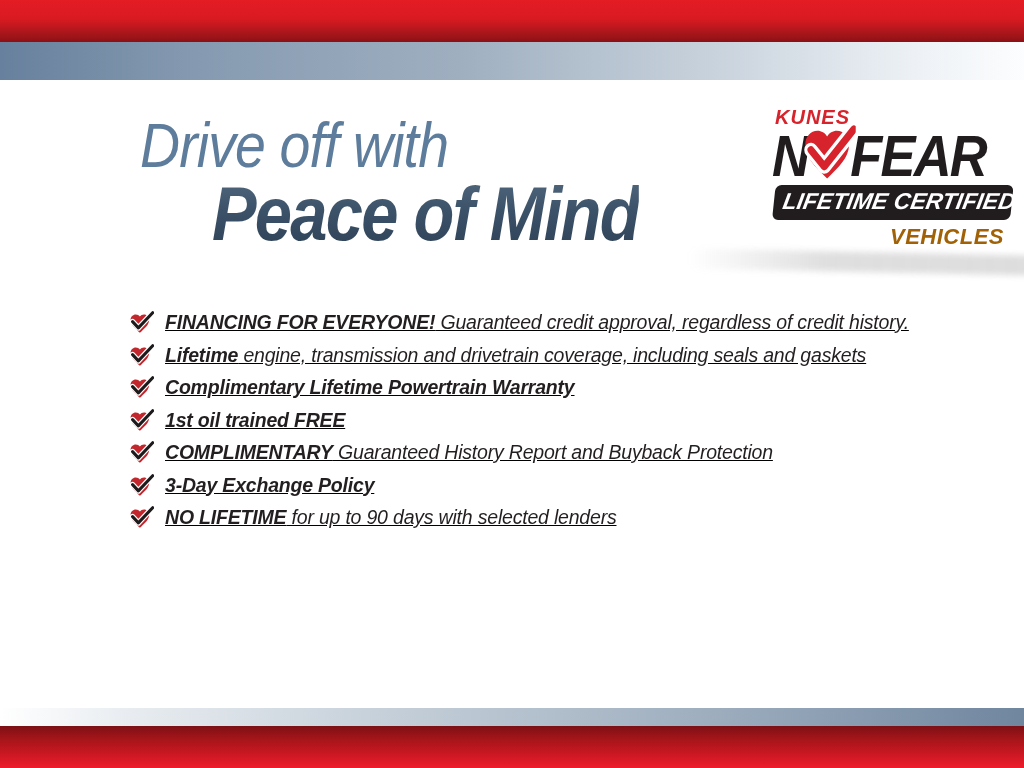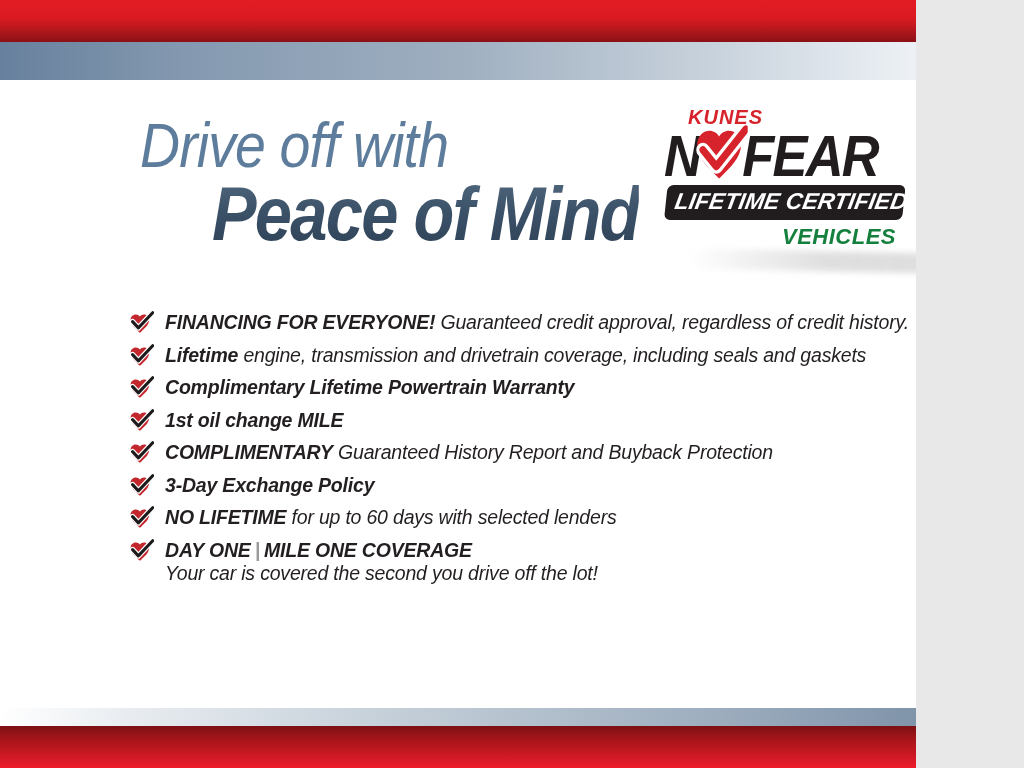--- a/index.html
+++ b/index.html
@@ -1,19 +1,19 @@
 <!DOCTYPE html>
 <html><head>
 <meta charset="utf-8">
 <style>
   * { margin: 0; padding: 0; box-sizing: border-box; }
   html, body { background: #e8e8e8; }
   #canvas {
     position: relative;
-    width: 916px; height: 768px;
+    width: 1024px; height: 768px;
     background: #ffffff;
     overflow: hidden;
     font-family: "Liberation Sans", sans-serif;
     font-style: italic;
   }
 
   
   .bar { position: absolute; left: 0; width: 1024px; }
   .bar-top-red    { top: 0;    height: 42px; background: linear-gradient(to bottom, #e41c24 0%, #d91a21 45%, #a0151a 85%, #8a1015 100%); }
   .bar-top-silver { top: 42px; height: 38px; background: linear-gradient(to right, #67809d 0%, #8499b0 18%, #9fafc0 45%, #c9d3dd 70%, #eef2f6 90%, #fcfdfe 100%); }
@@ -43,21 +43,21 @@
     line-height: 1.0; white-space: nowrap;
     background: linear-gradient(to bottom, #51687d 0%, #3c5269 45%, #2e4256 100%);
     -webkit-background-clip: text; background-clip: text;
     color: transparent; -webkit-text-fill-color: transparent;
     transform: scaleX(0.88); transform-origin: left;
   }
 
   
   .logo { position: absolute; top: 106px; right: 14px; width: 238px; }
   .logo .kunes {
-    margin-left: 24px;
+    margin-left: 3px;
     font-size: 20px; font-weight: bold; letter-spacing: 1px;
     line-height: 1.1; white-space: nowrap;
   }
   .logo .nofear {
     display: flex; align-items: center; margin-top: 1px;
     font-size: 57px; font-weight: bold; letter-spacing: -2px;
     line-height: 0.95; white-space: nowrap;
     transform: scaleX(0.92); transform-origin: left;
   }
   .logo .nofear .letterN { margin-right: -4px; }
@@ -65,21 +65,21 @@
   .logo .badge {
     display: block; margin-top: 2px; padding: 3px 9px 5px 9px;
     border-radius: 6px; transform: skewX(-6deg); transform-origin: left bottom;
     text-align: center; white-space: nowrap;
   }
   .logo .badge span { display: inline-block; transform: skewX(-4deg); font-size: 23px; font-weight: bold; letter-spacing: 0px; }
   .logo .vehicles { margin-top: 4px; padding-right: 6px; text-align: right; font-size: 22px; font-weight: bold; letter-spacing: 0.5px; }
 
   
   .benefits { position: absolute; left: 129px; top: 311px; width: 800px; }
-  .bullet { display: flex; align-items: flex-start; margin-bottom: 9.5px; }
+  .bullet { display: flex; align-items: flex-end; margin-bottom: 9.5px; text-decoration: underline; }
   .bullet .bicon { flex: none; width: 25px; height: 23px; margin-right: 11px; margin-top: 0px; }
   .bullet .btext {
     font-size: 19.5px; letter-spacing: -0.2px; line-height: 23px;
     color: #231f20;
   }
   .bullet .btext b { font-weight: bold; letter-spacing: -0.2px; }
   .bullet .sep { color: #9a9a9a; font-weight: bold; padding: 0 4px; }
   .bullet .subline { font-weight: normal; }
 </style>
 </head>
@@ -107,21 +107,21 @@
           <path d="M11 24 C7.5 20.5 1.5 16 1.5 9.5 C1.5 5.6 4.4 2.8 7.9 2.8 C10 2.8 11.9 3.9 13 5.5 C14.1 3.9 16 2.8 18.1 2.8 C21.6 2.8 24.5 5.6 24.5 9.5 C24.5 16 18.5 20.5 15 24 L13 25.8 Z" fill="#d7232b"></path>
           <polyline points="4.5,12 11.5,20 27,2" fill="none" stroke="#ffffff" stroke-width="7" stroke-linecap="round" stroke-linejoin="round"></polyline>
           <polyline points="4.5,12 11.5,20 27,2" fill="none" stroke="#d7232b" stroke-width="3.6" stroke-linecap="round" stroke-linejoin="round"></polyline>
         </svg>
       </span>
       <span class="letterF">FEAR</span>
     </div>
     <div class="badge" style="background: rgb(33, 29, 30);">
       <span style="color: rgb(255, 255, 255);">LIFETIME CERTIFIED</span>
     </div>
-    <div class="vehicles" style="color: #15803d;">VEHICLES</div>
+    <div class="vehicles" style="color: #a16207;">VEHICLES</div>
   </div>
 
   <div class="benefits">
       <div class="bullet">
         <span class="bicon"><svg viewBox="0 0 28 25" width="100%" height="100%">
             <path d="M10.5 22.5 C7.2 19.4 1.8 15.3 1.8 9.5 C1.8 6 4.4 3.4 7.6 3.4 C9.5 3.4 11.2 4.4 12.2 5.8 C13.2 4.4 14.9 3.4 16.8 3.4 C20 3.4 22.6 6 22.6 9.5 C22.6 15.3 17.2 19.4 13.9 22.5 L12.2 24.1 Z" fill="#c1272d"></path>
             <polyline points="4,11.5 10.5,18.5 26.5,1.5" fill="none" stroke="#ffffff" stroke-width="6.2" stroke-linecap="round" stroke-linejoin="round"></polyline>
             <polyline points="4,11.5 10.5,18.5 26.5,1.5" fill="none" stroke="#1d1a1b" stroke-width="3.4" stroke-linecap="round" stroke-linejoin="round"></polyline>
           </svg></span>
         <div class="btext"><b>FINANCING FOR EVERYONE!</b><span> Guaranteed credit approval, regardless of credit history.</span></div>
@@ -141,21 +141,21 @@
             <polyline points="4,11.5 10.5,18.5 26.5,1.5" fill="none" stroke="#1d1a1b" stroke-width="3.4" stroke-linecap="round" stroke-linejoin="round"></polyline>
           </svg></span>
         <div class="btext"><b>Complimentary Lifetime Powertrain Warranty</b></div>
       </div>
       <div class="bullet">
         <span class="bicon"><svg viewBox="0 0 28 25" width="100%" height="100%">
             <path d="M10.5 22.5 C7.2 19.4 1.8 15.3 1.8 9.5 C1.8 6 4.4 3.4 7.6 3.4 C9.5 3.4 11.2 4.4 12.2 5.8 C13.2 4.4 14.9 3.4 16.8 3.4 C20 3.4 22.6 6 22.6 9.5 C22.6 15.3 17.2 19.4 13.9 22.5 L12.2 24.1 Z" fill="#c1272d"></path>
             <polyline points="4,11.5 10.5,18.5 26.5,1.5" fill="none" stroke="#ffffff" stroke-width="6.2" stroke-linecap="round" stroke-linejoin="round"></polyline>
             <polyline points="4,11.5 10.5,18.5 26.5,1.5" fill="none" stroke="#1d1a1b" stroke-width="3.4" stroke-linecap="round" stroke-linejoin="round"></polyline>
           </svg></span>
-        <div class="btext"><b>1st oil change MILE</b></div>
+        <div class="btext"><b>1st oil trained FREE</b></div>
       </div>
       <div class="bullet">
         <span class="bicon"><svg viewBox="0 0 28 25" width="100%" height="100%">
             <path d="M10.5 22.5 C7.2 19.4 1.8 15.3 1.8 9.5 C1.8 6 4.4 3.4 7.6 3.4 C9.5 3.4 11.2 4.4 12.2 5.8 C13.2 4.4 14.9 3.4 16.8 3.4 C20 3.4 22.6 6 22.6 9.5 C22.6 15.3 17.2 19.4 13.9 22.5 L12.2 24.1 Z" fill="#c1272d"></path>
             <polyline points="4,11.5 10.5,18.5 26.5,1.5" fill="none" stroke="#ffffff" stroke-width="6.2" stroke-linecap="round" stroke-linejoin="round"></polyline>
             <polyline points="4,11.5 10.5,18.5 26.5,1.5" fill="none" stroke="#1d1a1b" stroke-width="3.4" stroke-linecap="round" stroke-linejoin="round"></polyline>
           </svg></span>
         <div class="btext"><b>COMPLIMENTARY</b><span> Guaranteed History Report and Buyback Protection</span></div>
       </div>
       <div class="bullet">
@@ -165,25 +165,17 @@
             <polyline points="4,11.5 10.5,18.5 26.5,1.5" fill="none" stroke="#1d1a1b" stroke-width="3.4" stroke-linecap="round" stroke-linejoin="round"></polyline>
           </svg></span>
         <div class="btext"><b>3-Day Exchange Policy</b></div>
       </div>
       <div class="bullet">
         <span class="bicon"><svg viewBox="0 0 28 25" width="100%" height="100%">
             <path d="M10.5 22.5 C7.2 19.4 1.8 15.3 1.8 9.5 C1.8 6 4.4 3.4 7.6 3.4 C9.5 3.4 11.2 4.4 12.2 5.8 C13.2 4.4 14.9 3.4 16.8 3.4 C20 3.4 22.6 6 22.6 9.5 C22.6 15.3 17.2 19.4 13.9 22.5 L12.2 24.1 Z" fill="#c1272d"></path>
             <polyline points="4,11.5 10.5,18.5 26.5,1.5" fill="none" stroke="#ffffff" stroke-width="6.2" stroke-linecap="round" stroke-linejoin="round"></polyline>
             <polyline points="4,11.5 10.5,18.5 26.5,1.5" fill="none" stroke="#1d1a1b" stroke-width="3.4" stroke-linecap="round" stroke-linejoin="round"></polyline>
           </svg></span>
-        <div class="btext"><b>NO LIFETIME</b><span> for up to 60 days with selected lenders</span></div>
-      </div>
-      <div class="bullet">
-        <span class="bicon"><svg viewBox="0 0 28 25" width="100%" height="100%">
-            <path d="M10.5 22.5 C7.2 19.4 1.8 15.3 1.8 9.5 C1.8 6 4.4 3.4 7.6 3.4 C9.5 3.4 11.2 4.4 12.2 5.8 C13.2 4.4 14.9 3.4 16.8 3.4 C20 3.4 22.6 6 22.6 9.5 C22.6 15.3 17.2 19.4 13.9 22.5 L12.2 24.1 Z" fill="#c1272d"></path>
-            <polyline points="4,11.5 10.5,18.5 26.5,1.5" fill="none" stroke="#ffffff" stroke-width="6.2" stroke-linecap="round" stroke-linejoin="round"></polyline>
-            <polyline points="4,11.5 10.5,18.5 26.5,1.5" fill="none" stroke="#1d1a1b" stroke-width="3.4" stroke-linecap="round" stroke-linejoin="round"></polyline>
-          </svg></span>
-        <div class="btext"><b>DAY ONE</b><b class="sep">|</b><b>MILE ONE COVERAGE</b><div class="subline">Your car is covered the second you drive off the lot!</div></div>
+        <div class="btext"><b>NO LIFETIME</b><span> for up to 90 days with selected lenders</span></div>
       </div>
     </div>
 
 </div>
 
 </body></html>

